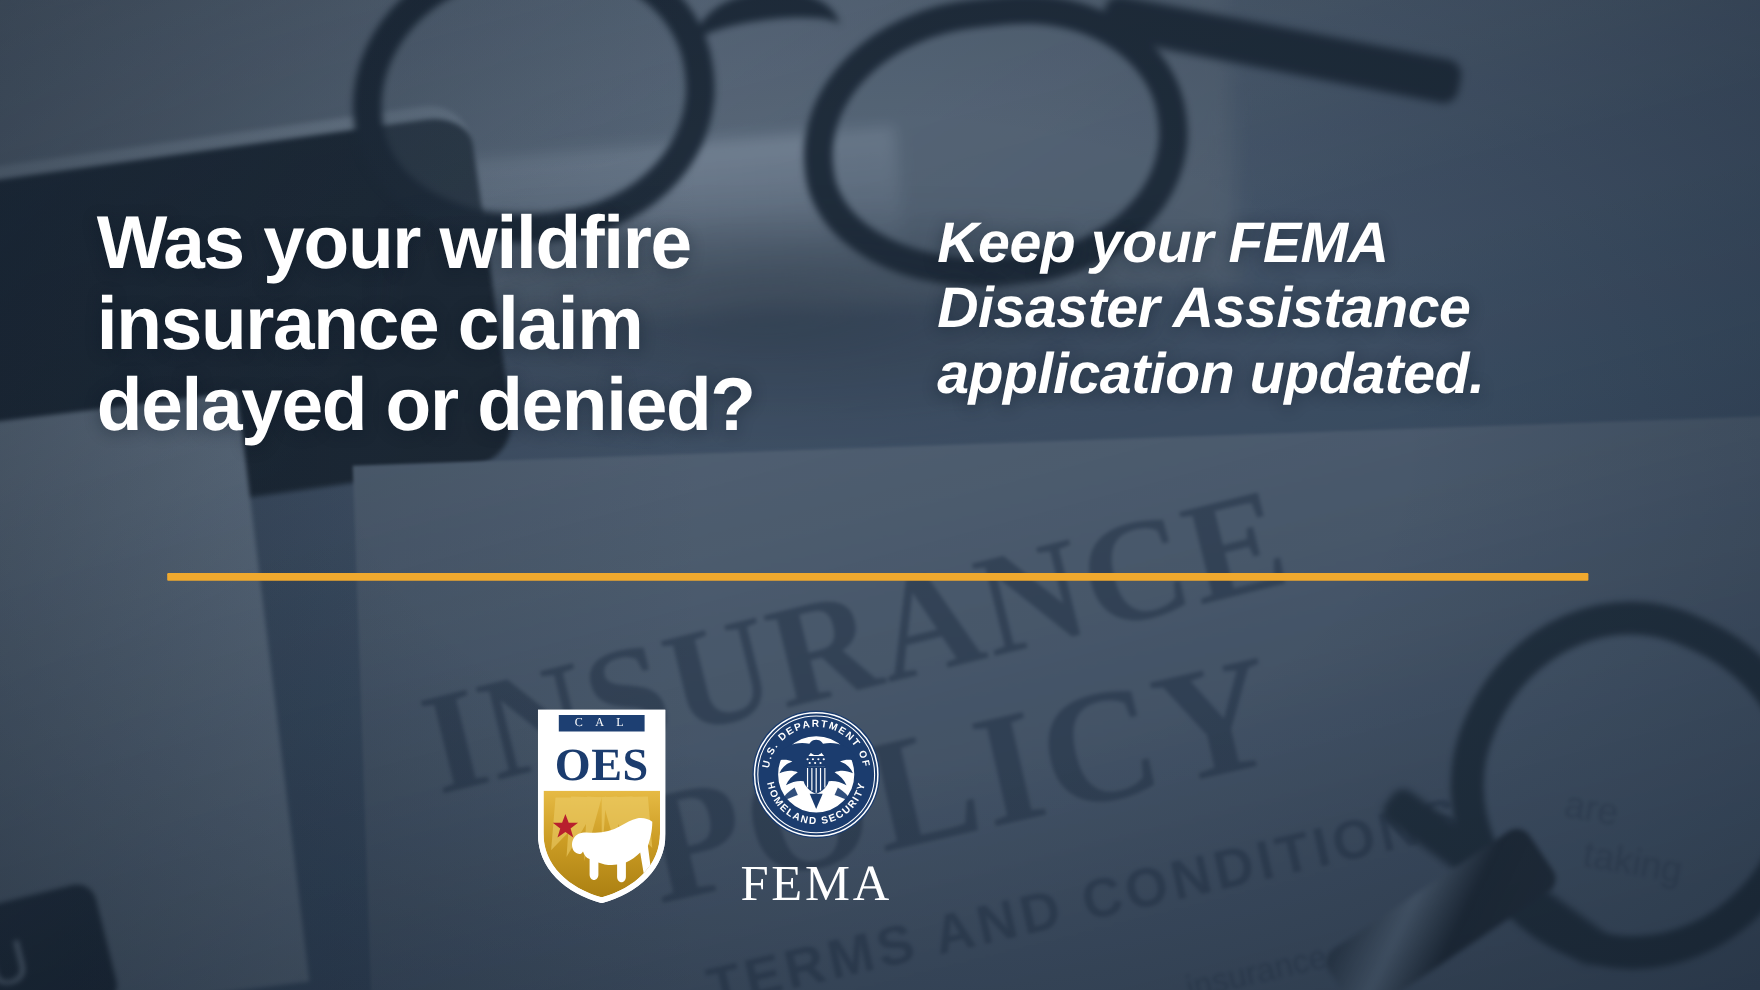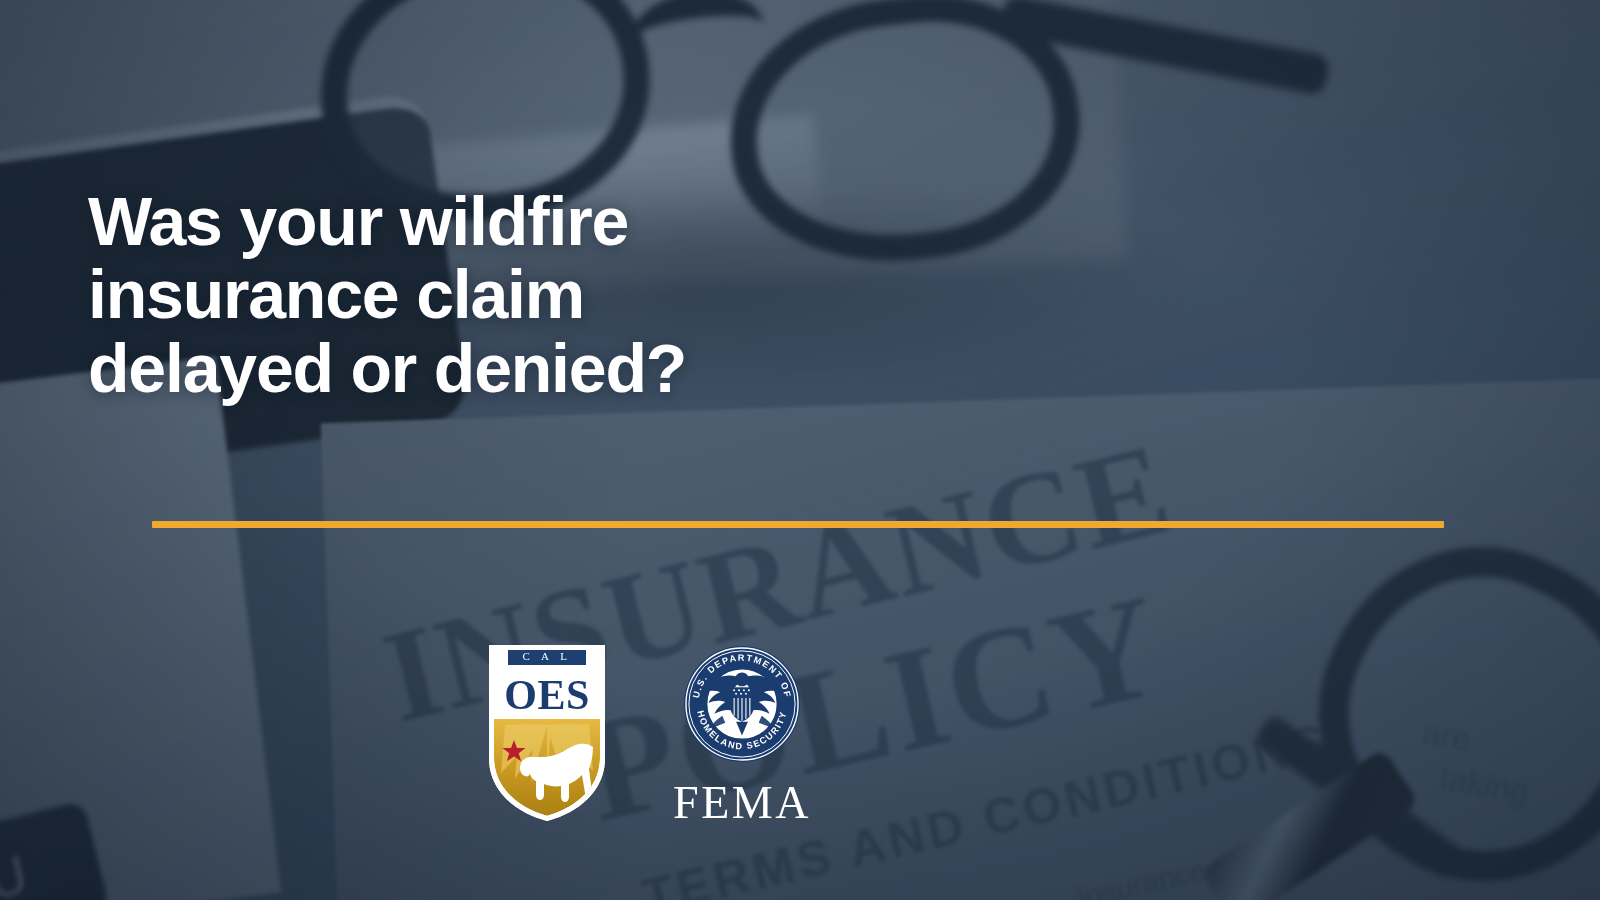--- a/index.html
+++ b/index.html
@@ -296,20 +296,21 @@
     <div class="tone"></div>
     <div class="desat"></div>
     <div class="left-dark"></div>
     <div class="vignette"></div>
   </div>
 
   <div class="content">
 
     <div class="headline">Was your wildfire insurance claim delayed or denied?</div>
 
+    <div class="subhead">Keep your FEMA Disaster Assistance application updated.</div>
 
     <div class="divider"></div>
 
     <div class="logos">
 
       <div class="caloes">
         <svg viewBox="0 0 116 176" width="116" height="176">
           <defs>
             <clipPath id="shieldClip">
               <path d="M5 5 H111 V112 C111 142 88 162 58 171 C28 162 5 142 5 112 Z"></path>

